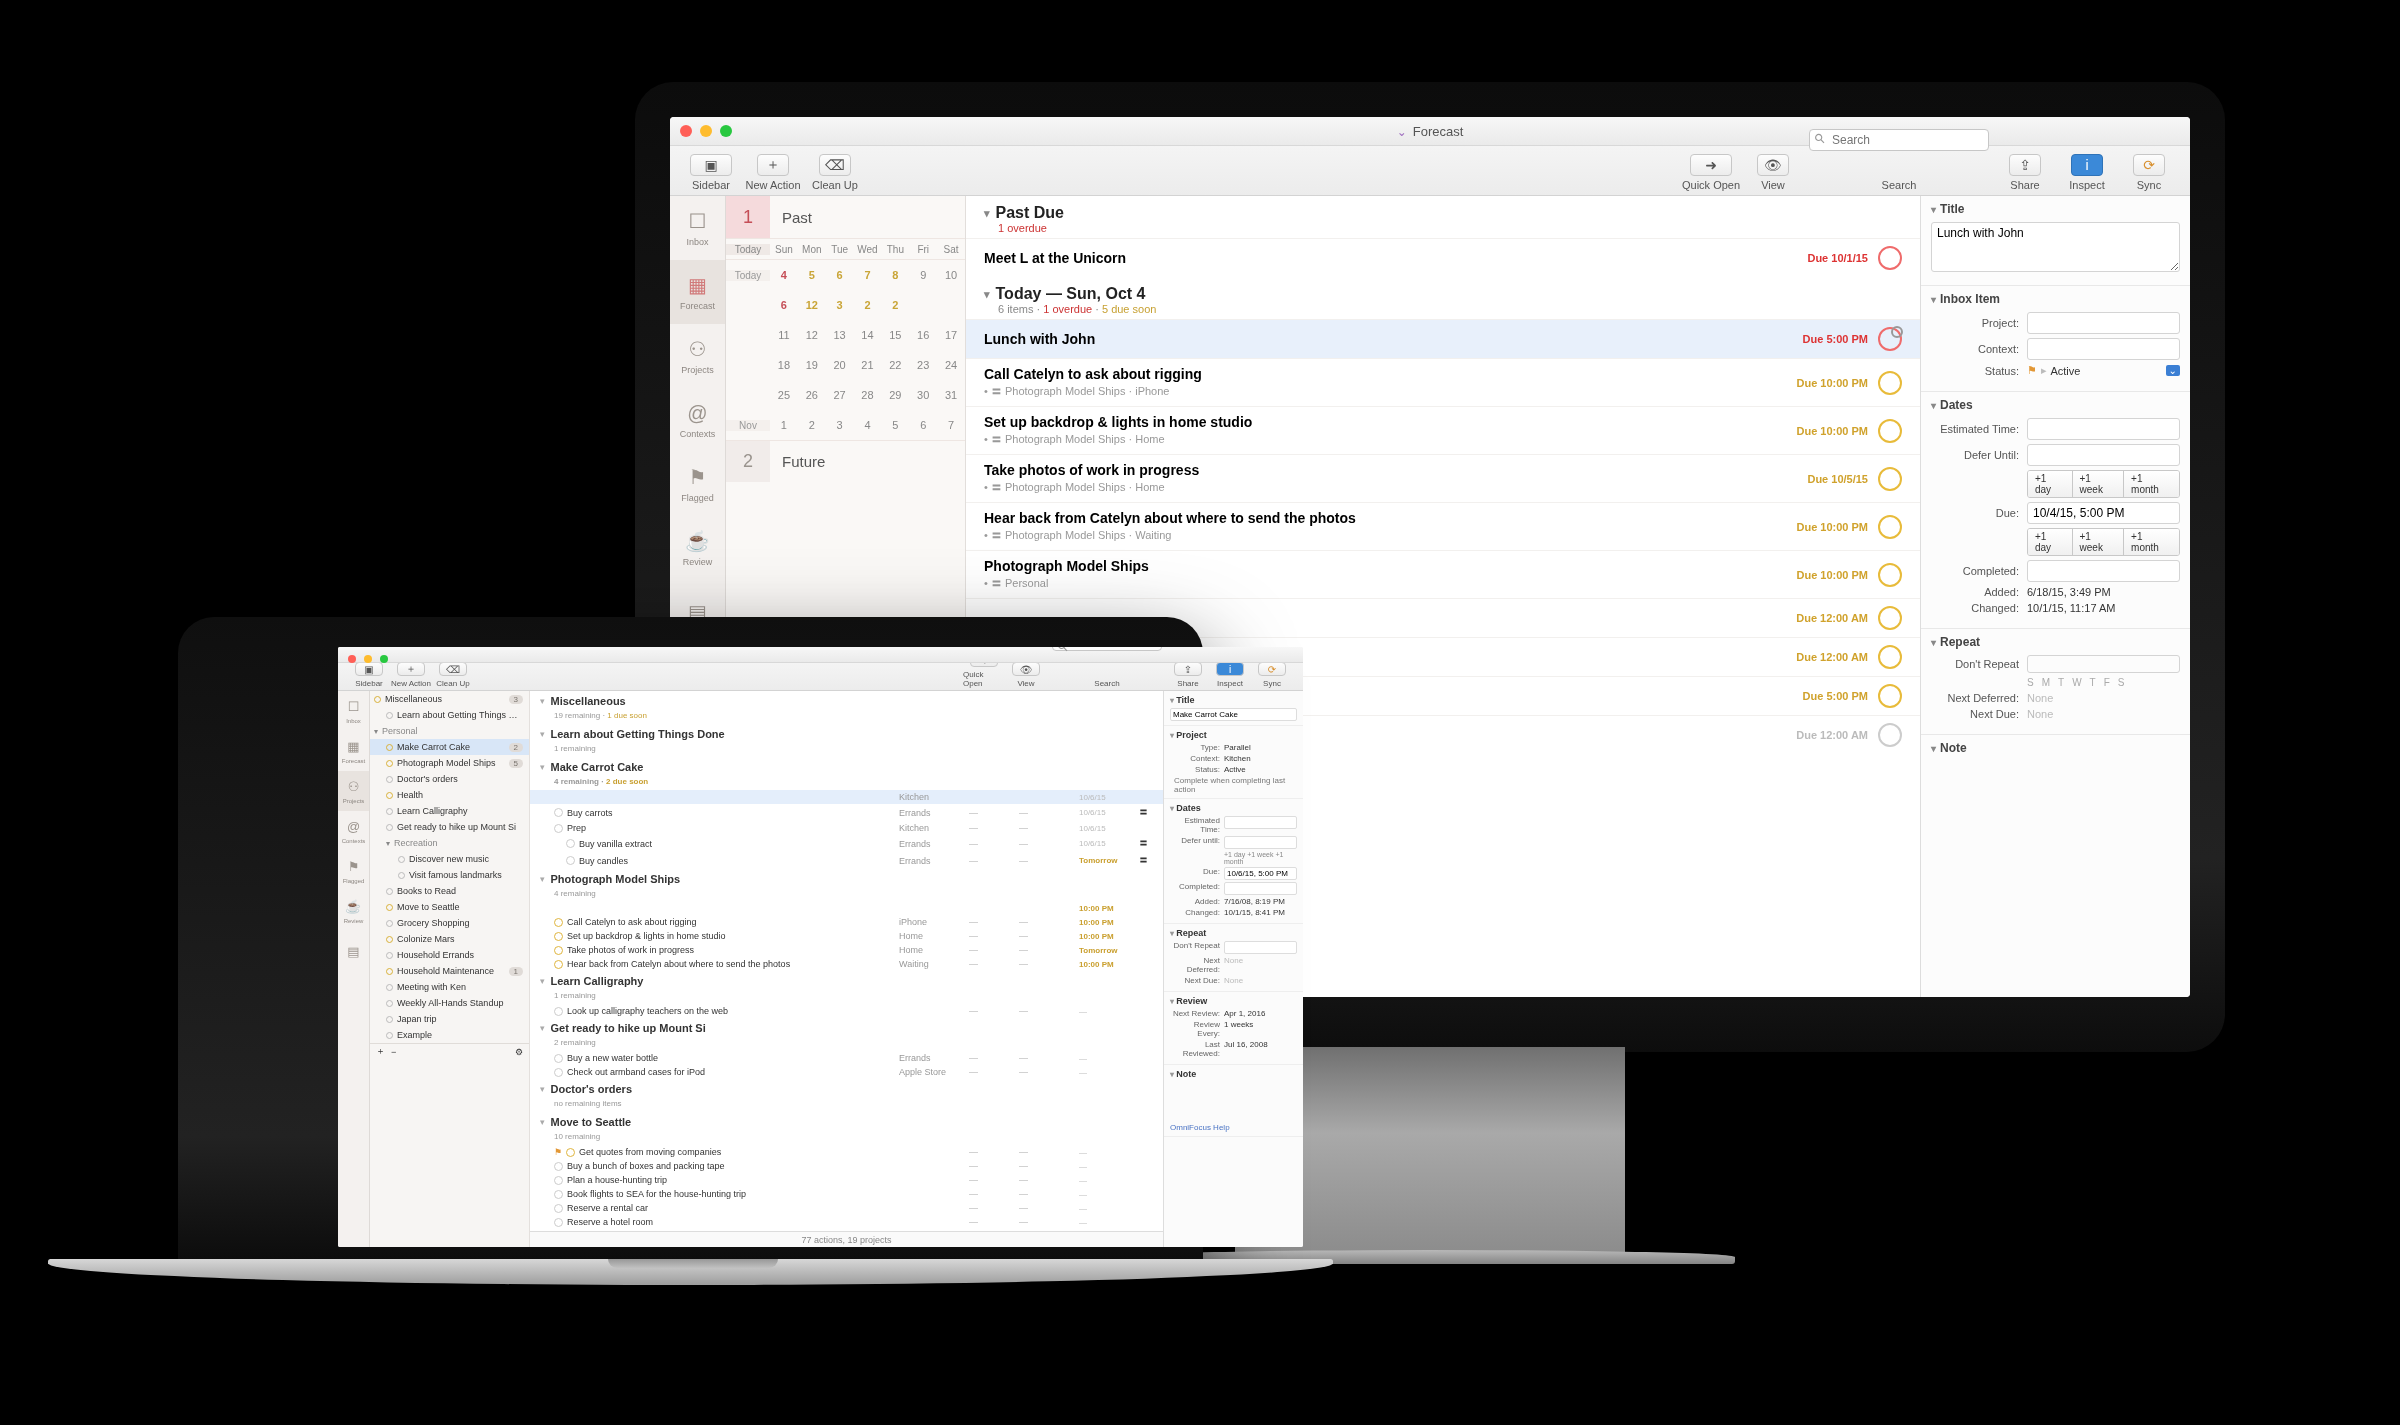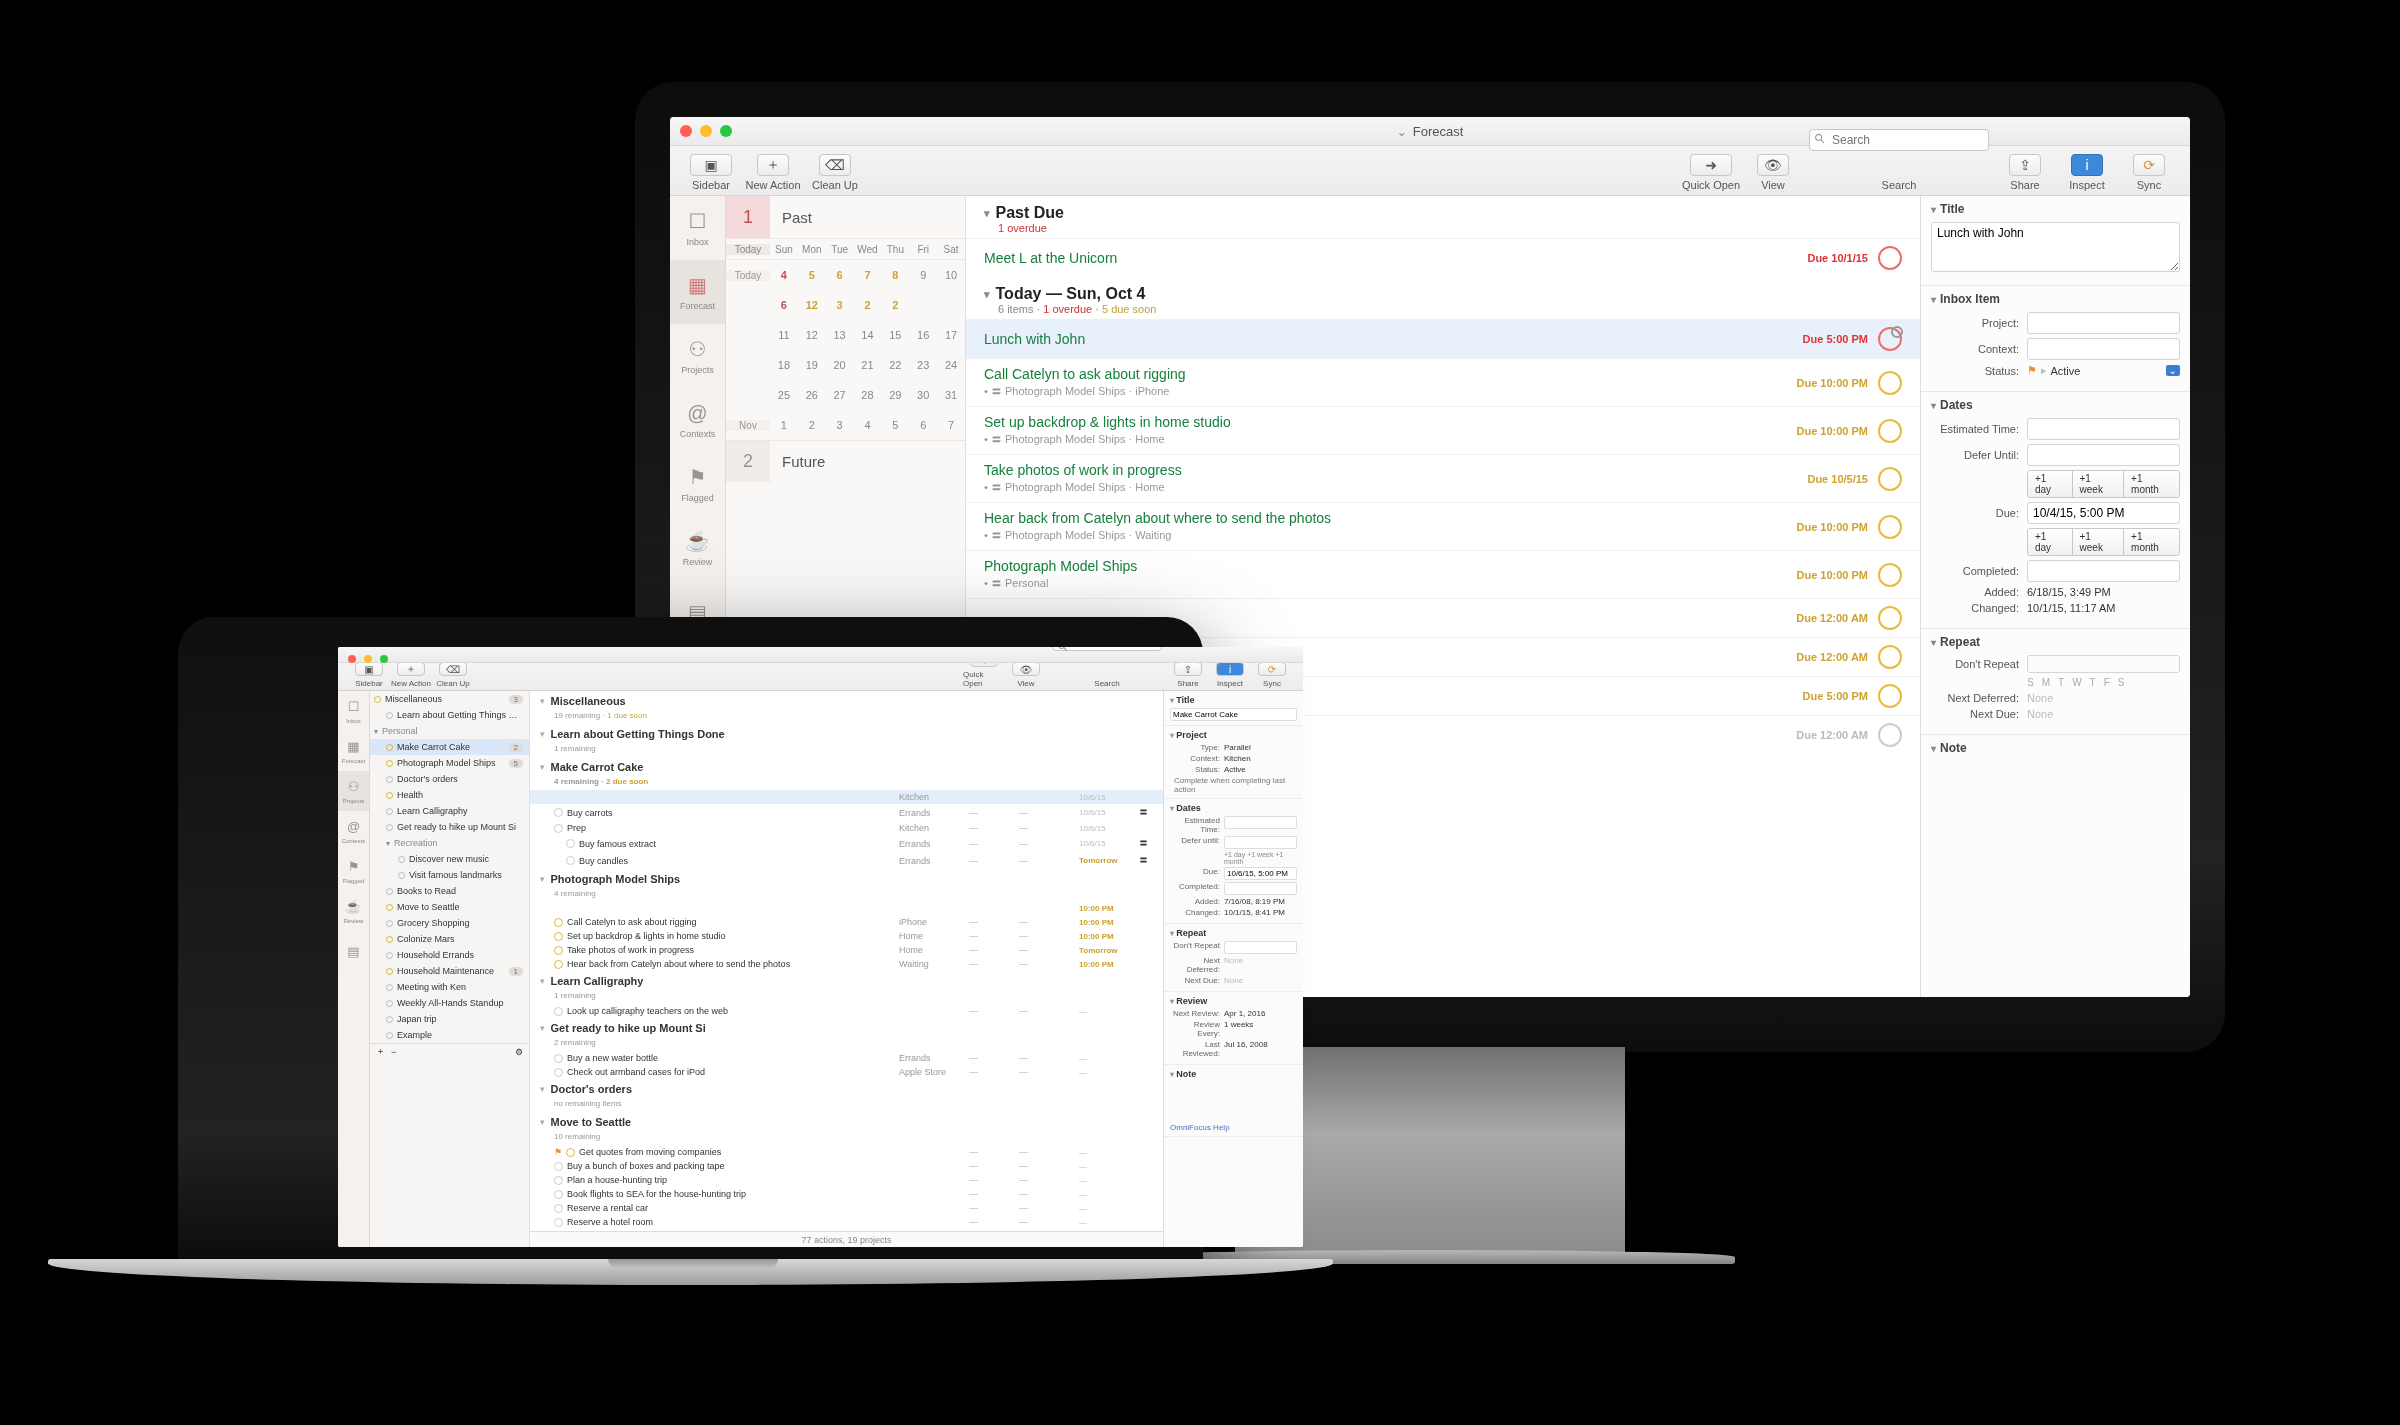--- a/index.html
+++ b/index.html
@@ -54,21 +54,21 @@
 .tasks{flex:1;overflow:auto;background:#fff;}
 .taskgroup{padding:8px 18px 4px;}
 .gtitle{font-size:16px;font-weight:700;color:#222;display:flex;align-items:center;gap:6px;}
 .gtitle .tw{color:#888;font-size:11px;}
 .gsub{font-size:11px;padding-left:14px;color:#888;}
 .gsub .red{color:#c33;}
 .gsub .amb{color:#c7a133;}
 .taskrow{display:flex;align-items:center;padding:7px 18px 7px 18px;border-top:1px solid #f2f0ee;}
 .taskrow.sel{background:#e8f0fb;}
 .taskrow .txt{flex:1;}
-.taskrow .ttl{font-size:14px;color:#15803d;}
+.taskrow .ttl{font-size:14px;color:#000000;font-weight:bold;}
 .taskrow .meta{font-size:11px;color:#999;margin-top:2px;}
 .taskrow .due{font-size:11px;font-weight:600;margin-right:10px;}
 .taskrow .due.red{color:#d33;}
 .taskrow .due.amb{color:#d0a22c;}
 .taskrow .due.gray{color:#bbb;}
 .circle{width:24px;height:24px;border:2.5px solid;border-radius:50%;}
 .circle.red{border-color:#ef6b6b;}
 .circle.amb{border-color:#e8bb3a;}
 .circle.gray{border-color:#ccc;}
 .circle.sel{position:relative;}
@@ -752,21 +752,21 @@
                     </div>
                     <div class="c2">Kitchen</div>
                     <div class="c3">—</div>
                     <div class="c4">—</div>
                     <div class="c5 gray">10/6/15</div>
                     <div class="c6"></div>
                   </div>
                   <div class="prow">
                     <div class="c1 ind2">
                       <span class="pc "></span>
-                      <span>Buy famous extract</span>
+                      <span>Buy vanilla extract</span>
                     </div>
                     <div class="c2">Errands</div>
                     <div class="c3">—</div>
                     <div class="c4">—</div>
                     <div class="c5 gray">10/6/15</div>
                     <div class="c6">〓</div>
                   </div>
                   <div class="prow">
                     <div class="c1 ind2">
                       <span class="pc "></span>

